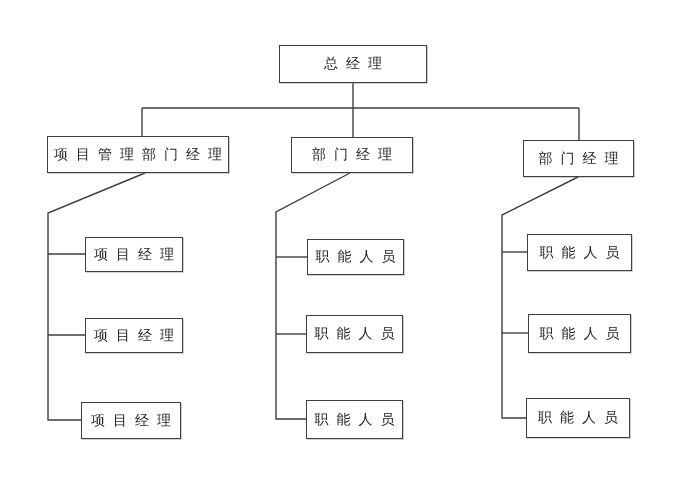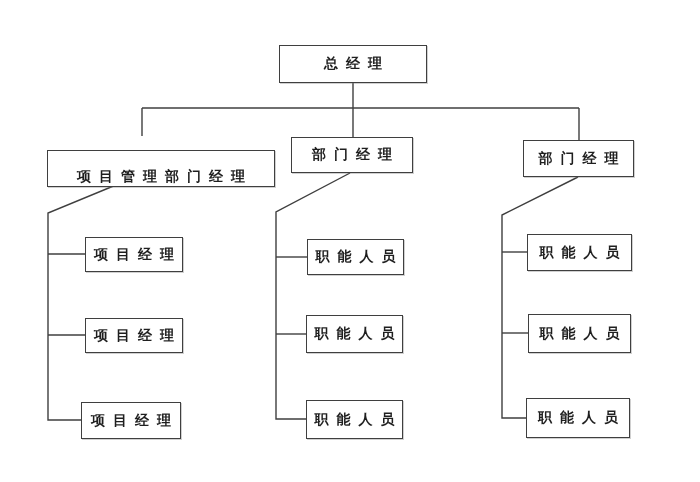--- a/index.html
+++ b/index.html
@@ -24,33 +24,33 @@
   }
   .node {
     position: absolute;
     box-sizing: border-box;
     border: 1.5px solid #3f3f3f;
     background: #ffffff;
     display: flex;
     align-items: center;
     justify-content: center;
     font-size: 14px;
-    font-weight: bold;
+    font-weight: normal;
     color: #1f1f1f;
     box-shadow: 1px 1px 0 rgba(120,120,120,0.35);
   }
   .node .label {
     letter-spacing: 8px;
     margin-right: -8px; 
     white-space: nowrap;
   }
   
   .n-root  { left: 279px; top: 45px;  width: 148px; height: 38px; }
   
-  .n-b0    { left: 47px;  top: 150px; width: 228px; height: 37px; align-items: flex-end; }
+  .n-b0    { left: 47px;  top: 136px; width: 182px; height: 37px; }
   .n-b1    { left: 291px; top: 137px; width: 122px; height: 36px; }
   .n-b2    { left: 523px; top: 140px; width: 111px; height: 37px; }
   
   .n-b0c0  { left: 85px;  top: 237px; width: 98px;  height: 35px; }
   .n-b0c1  { left: 85px;  top: 318px; width: 98px;  height: 35px; }
   .n-b0c2  { left: 81px;  top: 402px; width: 100px; height: 37px; }
   
   .n-b1c0  { left: 307px; top: 239px; width: 97px;  height: 36px; }
   .n-b1c1  { left: 306px; top: 315px; width: 97px;  height: 38px; }
   .n-b1c2  { left: 306px; top: 400px; width: 97px;  height: 39px; }

